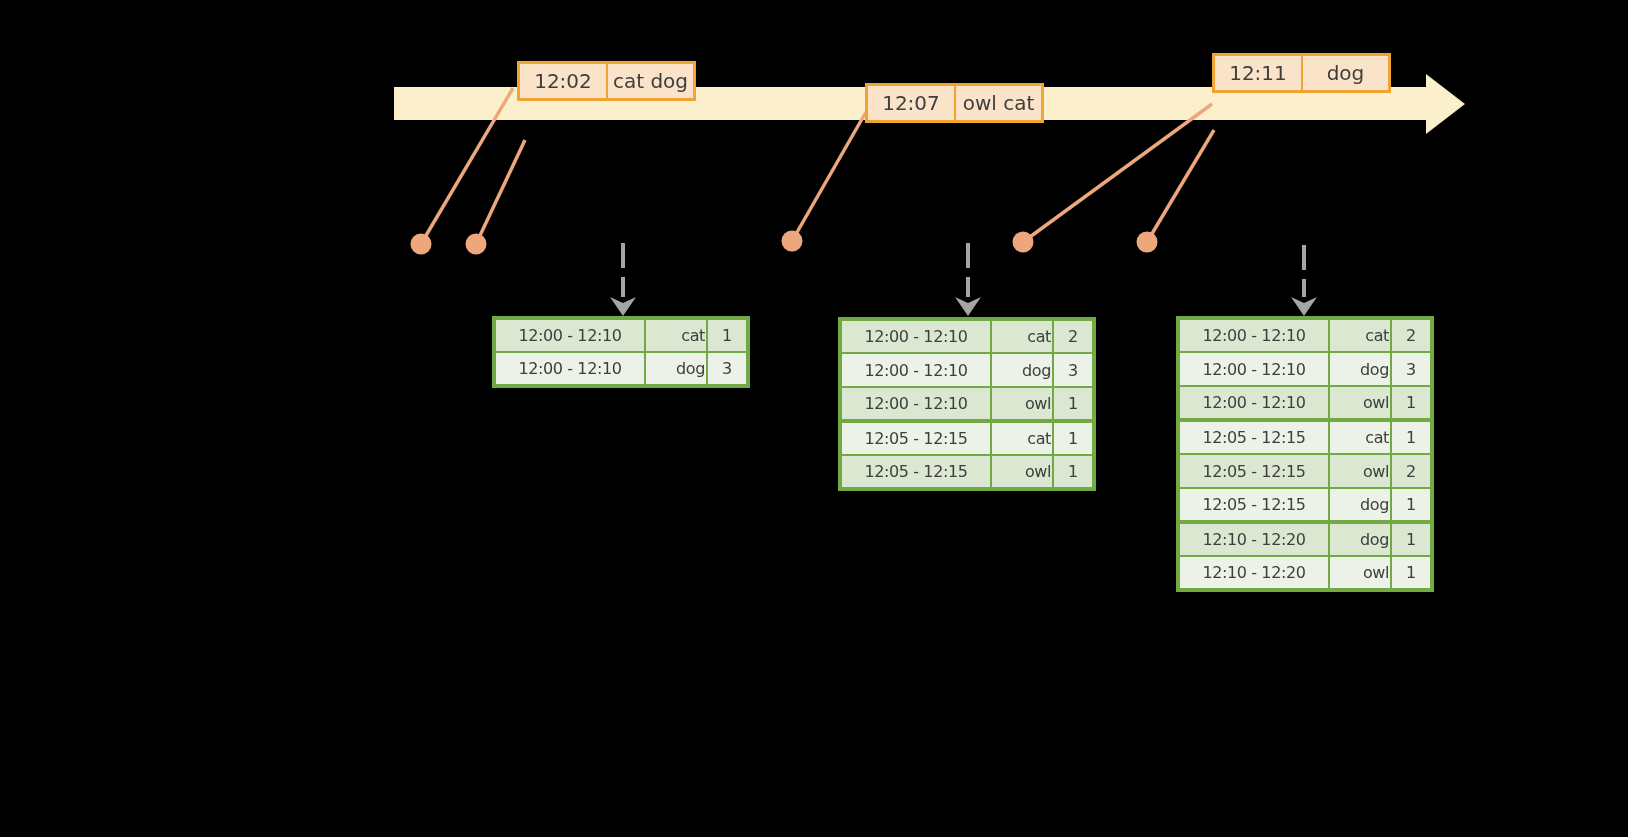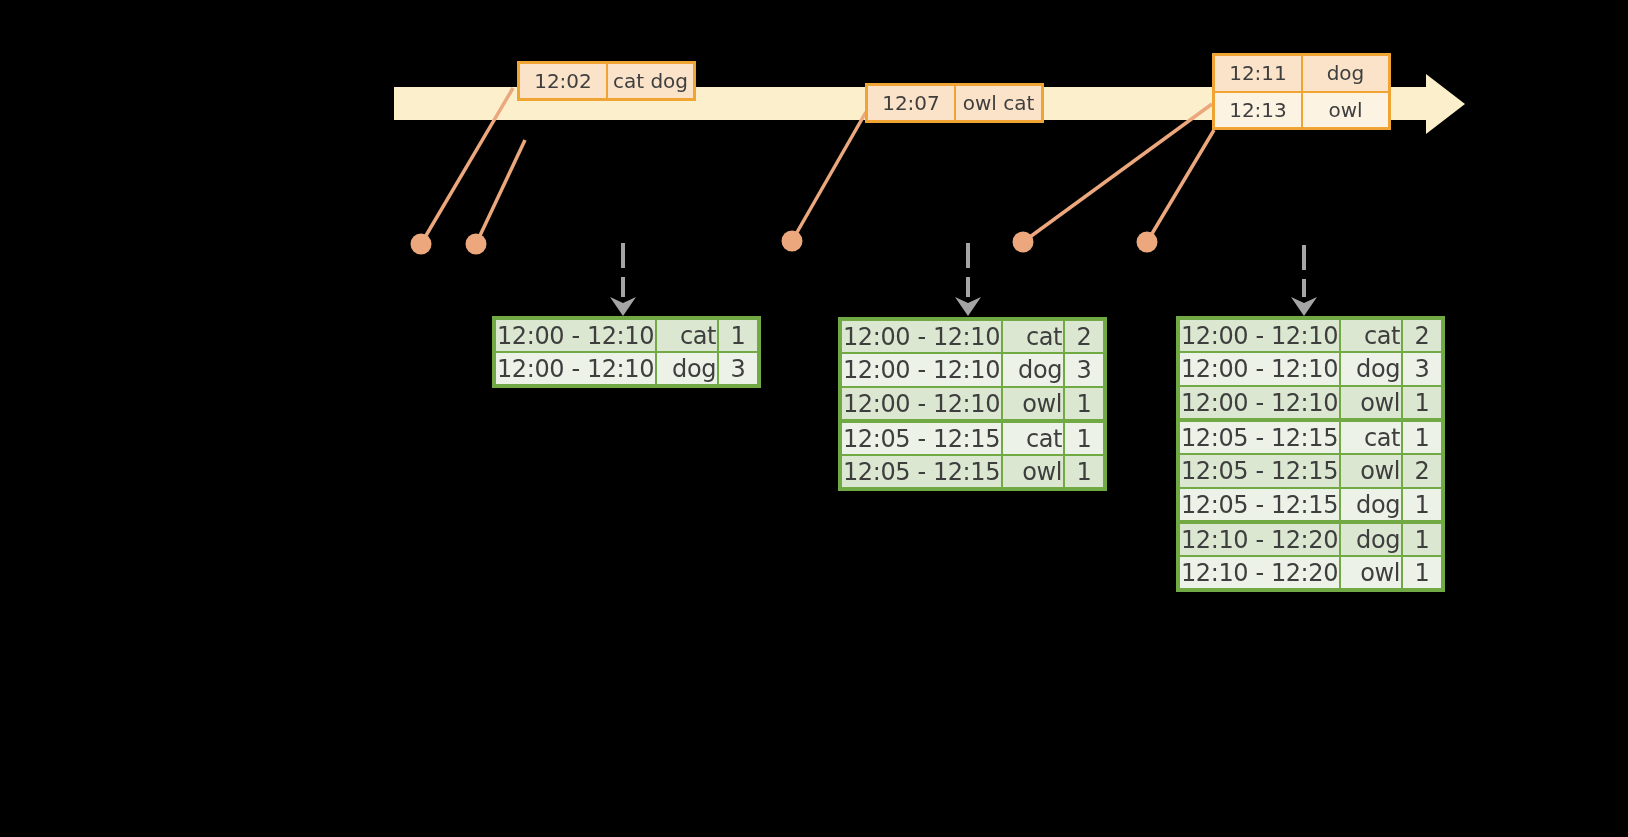--- a/index.html
+++ b/index.html
@@ -33,21 +33,21 @@
   .ev .col-words{width:83px;}
   .ev tr.dark td{background:var(--event-row-dark);}
   .ev tr.light td{background:var(--event-row-light);}
   #ev1{left:517px;top:61px;}
   #ev2{left:865px;top:83px;border-radius:20px;}
   #ev3{left:1212px;top:53px;}
 
   
   .res{border:4px solid var(--result-border);}
   .res td{border:2px solid var(--result-border);text-align:center;vertical-align:middle;
-          font-size:24px;letter-spacing:-0.4px;color:var(--text);overflow:hidden;white-space:nowrap;}
+          font-size:16px;letter-spacing:-0.4px;color:var(--text);overflow:hidden;white-space:nowrap;}
   .res tr{height:34px;}
   .res .c-win{width:146px;}
   .res .c-word{width:58px;text-align:right;}
   .res .c-count{width:36px;}
   .res tr.dark td{background:var(--result-row-dark);}
   .res tr.light td{background:var(--result-row-light);}
   .res tr.group td{border-top-width:4px;}
   #res1{left:492px;top:316px;}
   #res2{left:838px;top:317px;}
   #res3{left:1176px;top:316px;}
@@ -99,24 +99,20 @@
     </tr>
   </tbody>
     </table>
 
   <table class="ev" id="ev3">
     <tbody>
         <tr class="dark">
       <td class="col-time">12:11</td>
       <td class="col-words">dog</td>
     </tr>
-    <tr class="light">
-      <td class="col-time">12:13</td>
-      <td class="col-words">owl</td>
-    </tr>
   </tbody>
     </table>
 
   <table class="res" id="res1">
     <tbody>
         <tr class="dark">
       <td class="c-win">12:00 - 12:10</td>
       <td class="c-word">cat</td>
       <td class="c-count">1</td>
     </tr>

